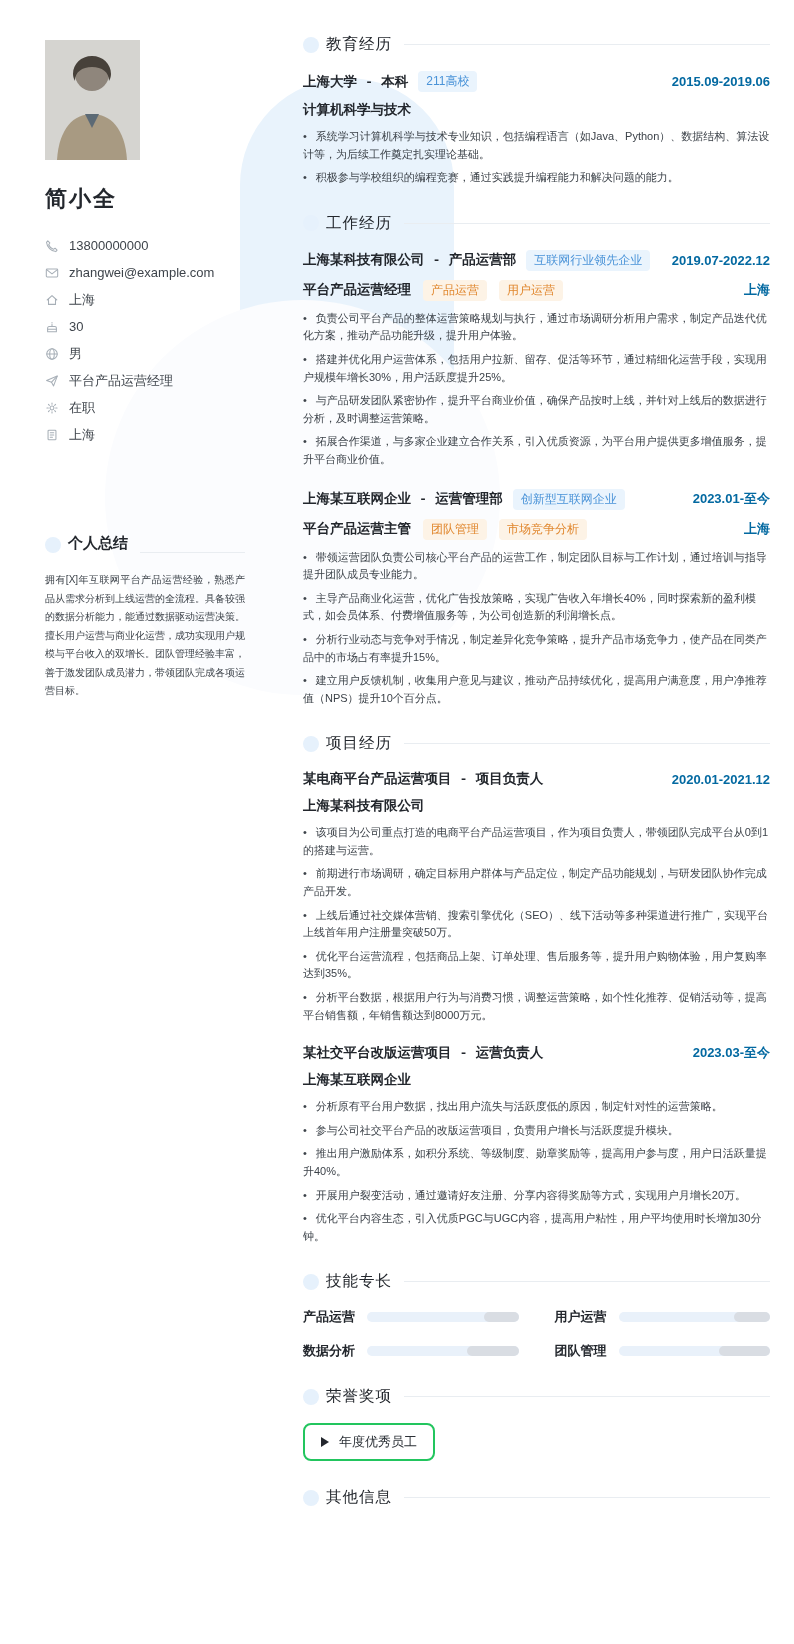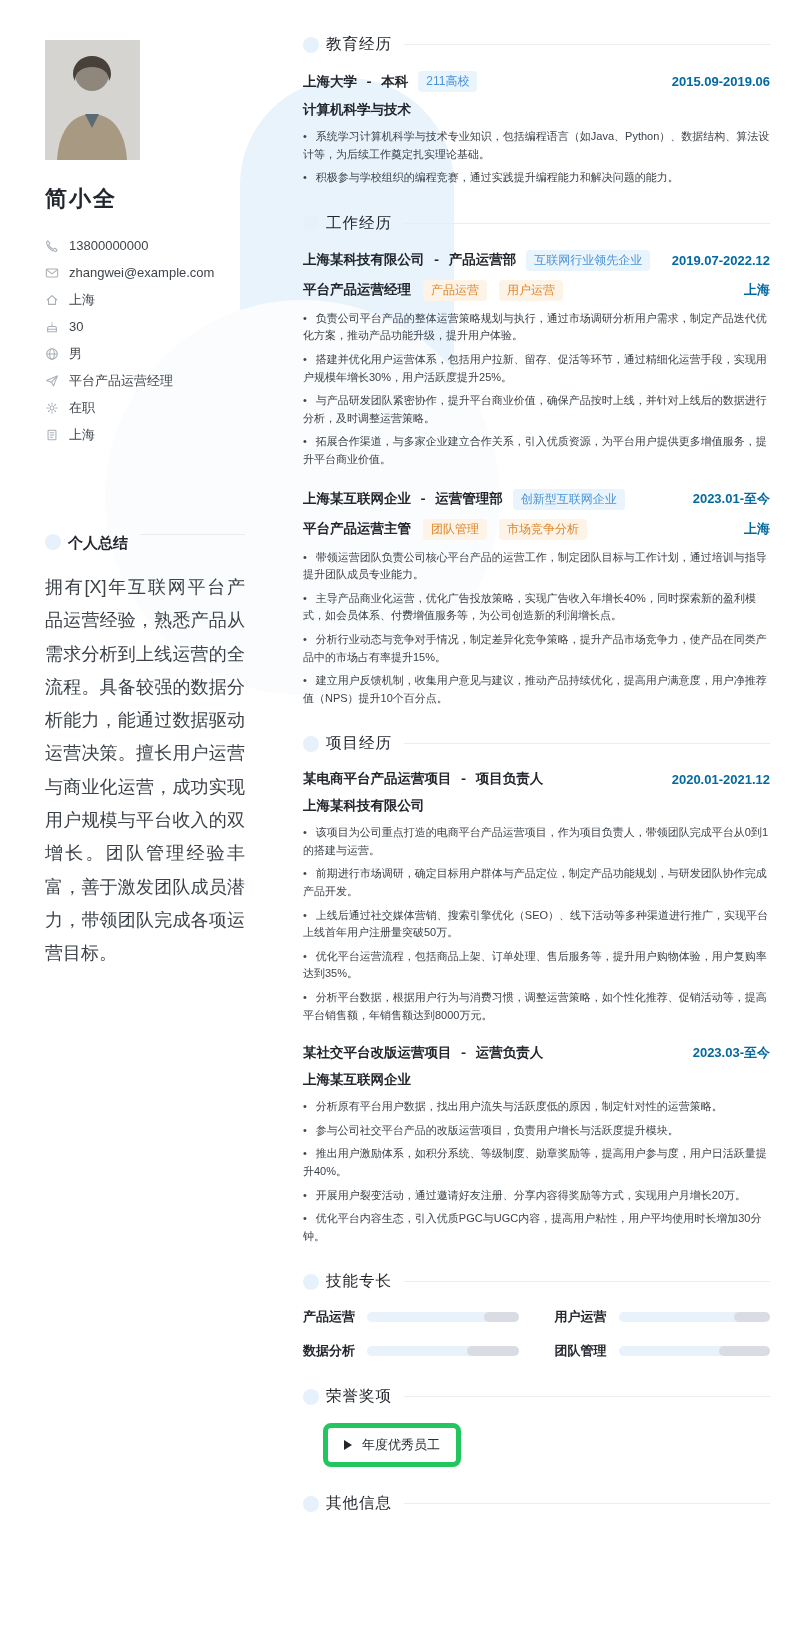--- a/index.html
+++ b/index.html
@@ -20,25 +20,25 @@
   .sidebar { position:relative; width:200px; flex:0 0 200px; padding-top:40px; z-index:1; }
   .photo { width:95px; height:120px; background:linear-gradient(180deg,#d9d8d4 0%,#cfccc6 60%,#bdb9b1 100%); overflow:hidden; }
   .photo svg { display:block; }
   .name { margin-top:24px; font-size:22px; font-weight:700; color:#23272d; letter-spacing:2px; }
   .contact { list-style:none; margin-top:18px; }
   .contact li { display:flex; align-items:center; height:27px; font-size:13px; color:#3e444b; }
   .cicon { width:14px; height:14px; margin-right:10px; flex:0 0 14px; display:inline-flex; }
   .cicon svg { width:14px; height:14px; stroke:#a7afb7; fill:none; stroke-width:1.2; stroke-linecap:round; stroke-linejoin:round; }
 
   .side-summary { margin-top:86px; }
-  .side-header { display:flex; align-items:flex-start; }
+  .side-header { display:flex; align-items:flex-end; }
   .dot-icon { width:16px; height:16px; border-radius:50%; background:#e6f1fc; margin-right:7px; flex:0 0 16px; }
   .side-header .stitle { font-size:15px; font-weight:700; color:#23272d; }
   .hline { flex:1; height:1px; background:#e9edf1; margin-left:12px; }
-  .summary-text { margin-top:18px; font-size:18px; line-height:1.85; color:#3c4249; text-align:justify; }
+  .summary-text { margin-top:18px; font-size:10px; line-height:1.85; color:#3c4249; text-align:justify; }
 
   
   .main { position:relative; flex:1; padding-top:34px; padding-left:58px; z-index:1; }
   .sec { margin-bottom:26px; }
   .sec-header { display:flex; align-items:center; margin-bottom:16px; }
   .sec-header .stitle { font-size:15.5px; font-weight:400; color:#23272d; letter-spacing:1px; }
 
   .entry-row { display:flex; align-items:center; margin-bottom:9px; }
   .entry-title { font-size:13.5px; font-weight:700; color:#23272d;font-family:Liberation Mono, monospace; }
   .badge-blue { margin-left:10px; background:#eaf4fd; color:#4a93d8; font-size:12px; padding:2px 8px; border-radius:4px; white-space:nowrap; }
@@ -49,21 +49,21 @@
   .job { margin-bottom:20px; }
 
   
   .skills-grid { display:grid; grid-template-columns:1fr 1fr; column-gap:36px; row-gap:16px; margin-bottom:4px; }
   .skill-row { display:flex; align-items:center; }
   .skill-label { width:64px; flex:0 0 64px; font-size:13px; font-weight:700; color:#23272d; }
   .skill-bar { position:relative; flex:1; height:10px; border-radius:99px; background:#e9f1fa; }
   .skill-rest { position:absolute; right:0; top:0; height:10px; border-radius:99px; background:#d9dde3; }
 
   
-  .award-btn { display:inline-flex; align-items:center; border:5px solid #22c55e; border-radius:8px; background:#ffffff; padding:8px 16px; cursor:pointer;margin-left:20px; }
+  .award-btn { display:inline-flex; align-items:center; border:2px solid #22c55e; border-radius:8px; background:#ffffff; padding:8px 16px; cursor:pointer; }
   .play-tri { width:0; height:0; border-left:8px solid #23272d; border-top:5px solid transparent; border-bottom:5px solid transparent; margin-right:10px; }
   .award-label { font-size:13px; color:#2b3036; }
 </style>
 </head>
 <body>
 
 <div class="deco deco-blue"></div>
 <div class="deco deco-white"></div>
 
 <div class="page">

